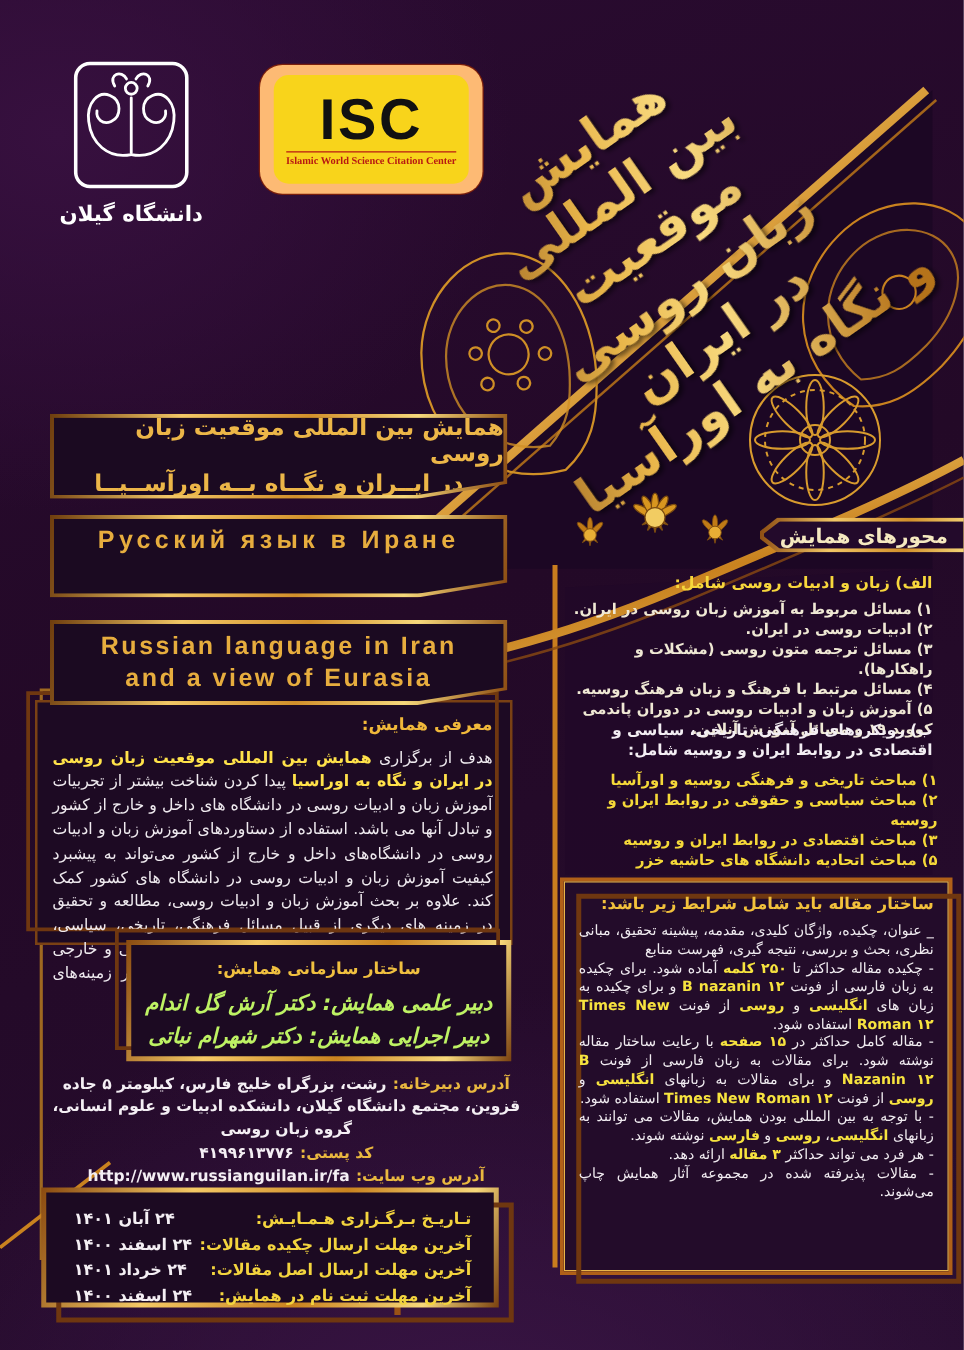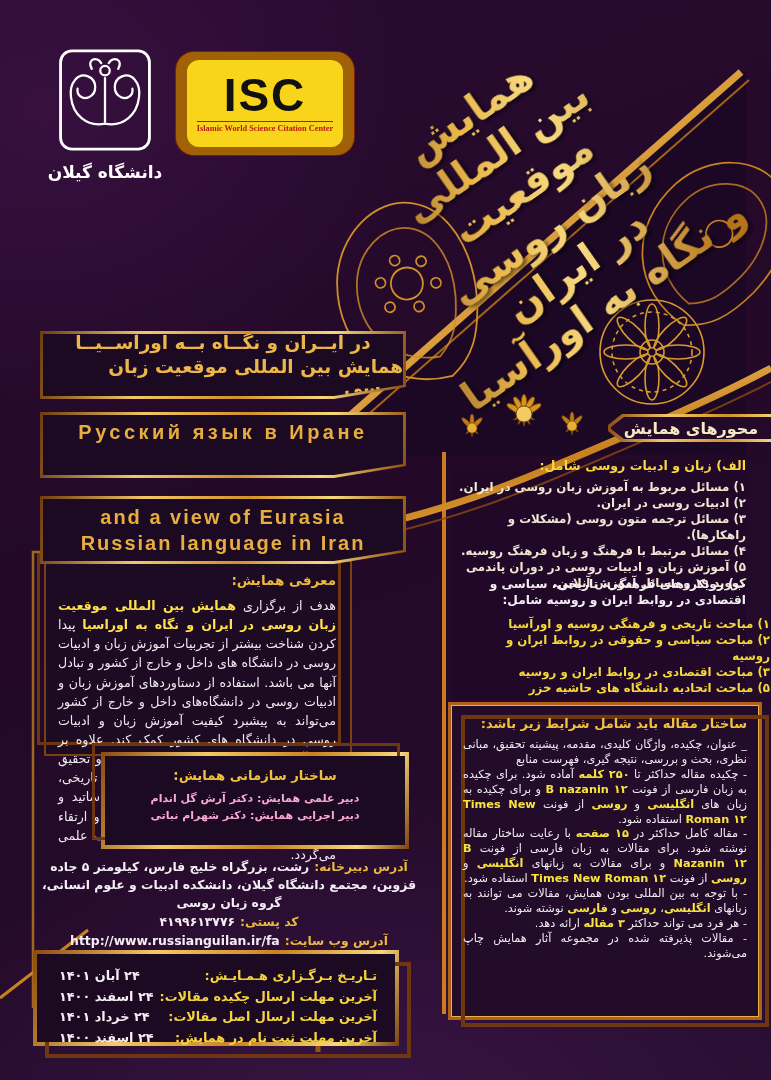--- a/index.html
+++ b/index.html
@@ -22,22 +22,22 @@
     white-space:pre-line;direction:rtl;
     background:linear-gradient(110deg,#7a4210 5%,#e9b64a 35%,#f8da80 52%,#b5731a 80%);
     -webkit-background-clip:text;background-clip:text;color:transparent;
     filter:drop-shadow(2px 3px 2px rgba(0,0,0,.55));
   }
 
   
   .guilan{left:40px;top:48px;width:130px;z-index:3;text-align:center;}
   .guilan .emblem{width:104px;height:104px;margin:0 auto;display:block;}
   .guilan .caption{margin-top:10px;color:#ffffff;font-weight:bold;font-size:17px;direction:rtl;}
-  .isc{left:176px;top:52px;width:178px;height:103px;z-index:3;
-    background:#a16207;border-radius:18px;box-shadow:0 0 0 1px #7a1f0c;}
+  .isc{left:208px;top:52px;width:178px;height:103px;z-index:3;
+    background:#fdba74;border-radius:18px;box-shadow:0 0 0 1px #7a1f0c;}
   .isc-inner{position:absolute;inset:8px 11px;background:#f8d41b;border-radius:12px;
     display:flex;flex-direction:column;align-items:center;justify-content:center;}
   .isc-abbr{font-weight:bold;font-size:46px;letter-spacing:2px;color:#111;line-height:.95;
     font-family:"Liberation Sans","DejaVu Sans",sans-serif;}
   .isc-cap{font-size:8.3px;font-weight:bold;color:#b81a12;margin-top:3px;border-top:1.5px solid #b81a12;padding-top:2px;
     font-family:"Liberation Serif","DejaVu Serif",serif;}
 
   
   .titlebox{left:40px;width:366px;z-index:3;}
   .titlebox .frame{position:absolute;inset:0;
@@ -47,38 +47,38 @@
   .titlebox .inner{position:absolute;inset:3px;background:#1b0a21;
     clip-path:polygon(0 0,100% 0,100% calc(100% - 11px),calc(100% - 69px) 100%,0 100%);
     display:flex;flex-direction:column;justify-content:center;align-items:center;gap:3px;}
   .t-fa{direction:rtl;color:#ecb648;font-weight:bold;font-size:18.5px;}
   .t-ru{color:#e7ad3e;font-weight:bold;font-size:20px;letter-spacing:3.5px;
     font-family:"Liberation Sans","DejaVu Sans",sans-serif;margin-top:28px;}
   .t-en{color:#e7ad3e;font-weight:bold;font-size:20px;letter-spacing:2px;
     font-family:"Liberation Sans","DejaVu Sans",sans-serif;}
 
   
-  .intro{left:44px;top:560px;width:308px;height:196px;z-index:2;
+  .intro{left:28px;top:560px;width:382px;height:196px;z-index:2;
     background:#1d0a23;border:2px solid #7a4114;direction:rtl;box-sizing:border-box;padding:10px 14px 0 12px;}
   .intro h3{margin:0 0 8px;color:#f0b83a;font-size:13.5px;}
   .intro p{margin:0;color:#efeaef;font-size:12.6px;line-height:1.52;text-align:justify;}
   .intro .hl{color:#ffe24a;font-weight:bold;}
 
   
   .goldframe{background:linear-gradient(115deg,#8a4a10,#f4c965 30%,#c9821f 60%,#f7d87a 85%,#7a4210);z-index:3;}
   .goldframe .gf-inner{position:absolute;inset:4px;background:#1c0a22;}
   .offset-br::after{content:"";position:absolute;left:12px;top:12px;right:-12px;bottom:-12px;
     border:4px solid #6f3710;z-index:-1;}
   .offset-tl::before{content:"";position:absolute;left:-9px;top:-9px;right:9px;bottom:9px;
     border:3px solid #6f3710;z-index:-1;}
 
   .orgbox{left:101px;top:752px;width:308px;height:97px;}
   .orgbox .gf-inner{direction:rtl;text-align:center;padding-top:12px;box-sizing:border-box;}
   .orgbox h3{margin:0 0 8px;color:#f0c040;font-size:13.2px;}
-  .orgbox .li{color:#f9a8d4;font-weight:bold;font-size:11px;line-height:1.5;}
+  .orgbox .li{color:#bef264;font-weight:bold;font-size:17px;line-height:1.5;font-style:italic;}
 
   
   .contact{left:30px;top:858px;width:398px;z-index:2;direction:rtl;text-align:center;
     font-size:12.4px;line-height:1.45;font-weight:bold;}
   .contact .row{display:block;margin-bottom:1px;}
   .contact .lbl{color:#e9b83f;margin-left:5px;}
   .contact .val{color:#f4eff4;}
   .contact .row:last-child .val{direction:ltr;unicode-bidi:isolate;display:inline-block;}
 
   
@@ -95,21 +95,21 @@
     clip-path:polygon(14px 0,100% 0,100% 100%,14px 100%,0 calc(100% - 11px),0 11px);}
   .axeshead .inner{position:absolute;inset:3px;background:#230a2b;
     clip-path:polygon(13px 0,100% 0,100% 100%,13px 100%,0 calc(100% - 10px),0 10px);
     display:flex;align-items:center;justify-content:center;}
   .axeshead .txt{color:#f5e9c0;font-weight:bold;font-size:16px;direction:rtl;}
 
   .seca-head{left:452px;top:458px;width:294px;z-index:2;direction:rtl;color:#f7d73c;font-weight:bold;font-size:12.6px;}
   .seca-items{left:452px;top:479px;width:294px;z-index:2;direction:rtl;}
   .seca-items .li{color:#efe8d4;font-weight:bold;font-size:11.8px;line-height:16px;}
   .secb-head{left:452px;top:576px;width:294px;z-index:2;direction:rtl;color:#f3eef3;font-weight:bold;font-size:12.2px;line-height:1.35;}
-  .secb-items{left:476px;top:616px;width:294px;z-index:2;direction:rtl;}
+  .secb-items{left:456px;top:616px;width:294px;z-index:2;direction:rtl;}
   .secb-items .li{color:#f5d839;font-weight:bold;font-size:11.8px;line-height:16px;}
 
   
   .paperbox{left:448px;top:702px;width:314px;height:318px;z-index:3;box-sizing:border-box;
     background:#230c2a;border:3px solid #b06018;box-shadow:inset 0 0 0 1px #e8b44a;
     direction:rtl;padding:9px 12px 0 12px;}
   .paperbox::after{content:"";position:absolute;left:10px;top:10px;right:-10px;bottom:-10px;
     border:4px solid #6f3710;z-index:-1;}
   .paperbox h3{margin:2px 0 7px;color:#f2c13c;font-size:13px;}
   .paperbox .rp{margin:0;color:#f1ecf1;font-size:11.3px;line-height:1.32;text-align:justify;font-weight:normal;}
@@ -228,36 +228,36 @@
 <div class="abs isc">
   <div class="isc-inner">
     <div class="isc-abbr">ISC</div>
     <div class="isc-cap">Islamic World Science Citation Center</div>
   </div>
 </div>
 
 <div class="abs titlebox" style="top:331px;height:68px;">
   <div class="frame"></div>
   <div class="inner">
+    <div class="t-fa">همایش بین المللی موقعیت زبان روسی</div>
     <div class="t-fa">در ایــران و نگــاه بــه اورآســیــا</div>
-    <div class="t-fa">همایش بین المللی موقعیت زبان روسی</div>
   </div>
 </div>
 <div class="abs titlebox" style="top:412px;height:66px;">
   <div class="frame"></div>
   <div class="inner">
     <div class="t-ru">Русский язык в Иране</div>
     <div class="t-ru">и взгляд на Евразию</div>
   </div>
 </div>
 <div class="abs titlebox" style="top:496px;height:68px;">
   <div class="frame"></div>
   <div class="inner">
+    <div class="t-en">Russian language in Iran</div>
     <div class="t-en">and a view of Eurasia</div>
-    <div class="t-en">Russian language in Iran</div>
   </div>
 </div>
 
 <div class="abs intro offset-tl">
   <h3>معرفی همایش:</h3>
   <p><span>هدف از برگزاری </span><span class="hl">همایش بین المللی موقعیت زبان روسی در ایران و نگاه به اوراسیا</span><span> پیدا کردن شناخت بیشتر از تجربیات آموزش زبان و ادبیات روسی در دانشگاه های داخل و خارج از کشور و تبادل آنها می باشد. استفاده از دستاوردهای آموزش زبان و ادبیات روسی در دانشگاه‌های داخل و خارج از کشور می‌تواند به پیشبرد کیفیت آموزش زبان و ادبیات روسی در دانشگاه های کشور کمک کند. علاوه بر بحث آموزش زبان و ادبیات روسی، مطالعه و تحقیق در زمینه های دیگری از قبیل مسائل فرهنگی، تاریخی، سیاسی، جغرافیایی، اقتصادی و... توسط اساتید و محققان داخلی و خارجی باعث بروزرسانی و ارتقاء کیفیت کارهای پژوهشی در زمینه‌های مختلف علمی می‌گردد.</span></p>
 </div>
 
 <div class="abs goldframe orgbox offset-tl">
   <div class="gf-inner">

